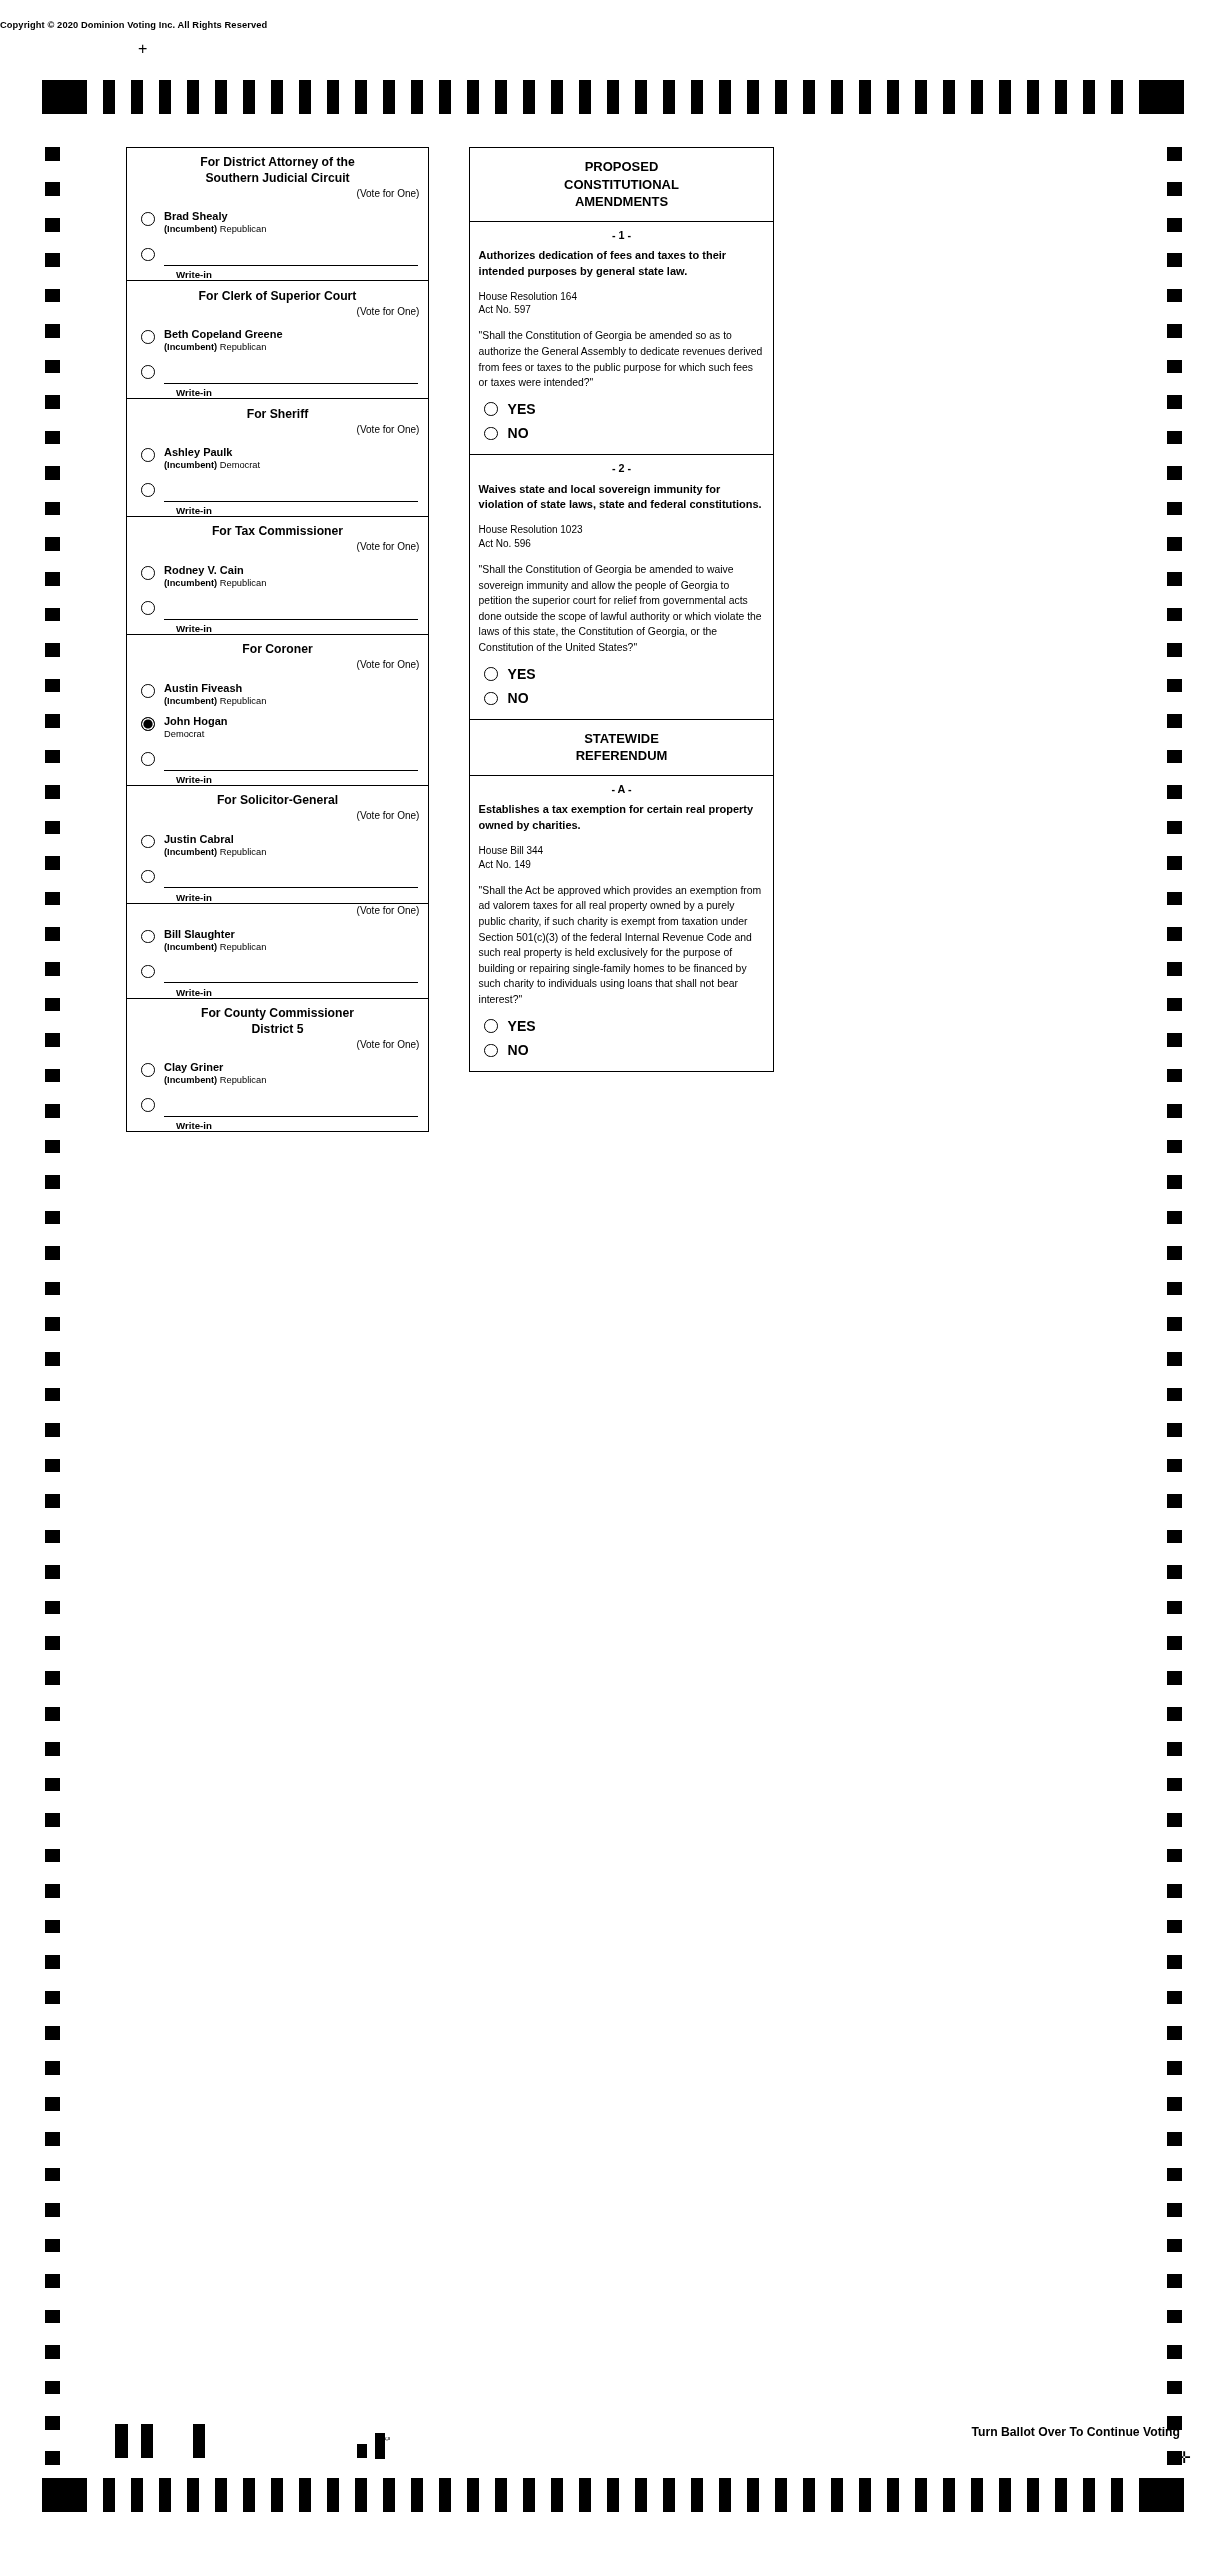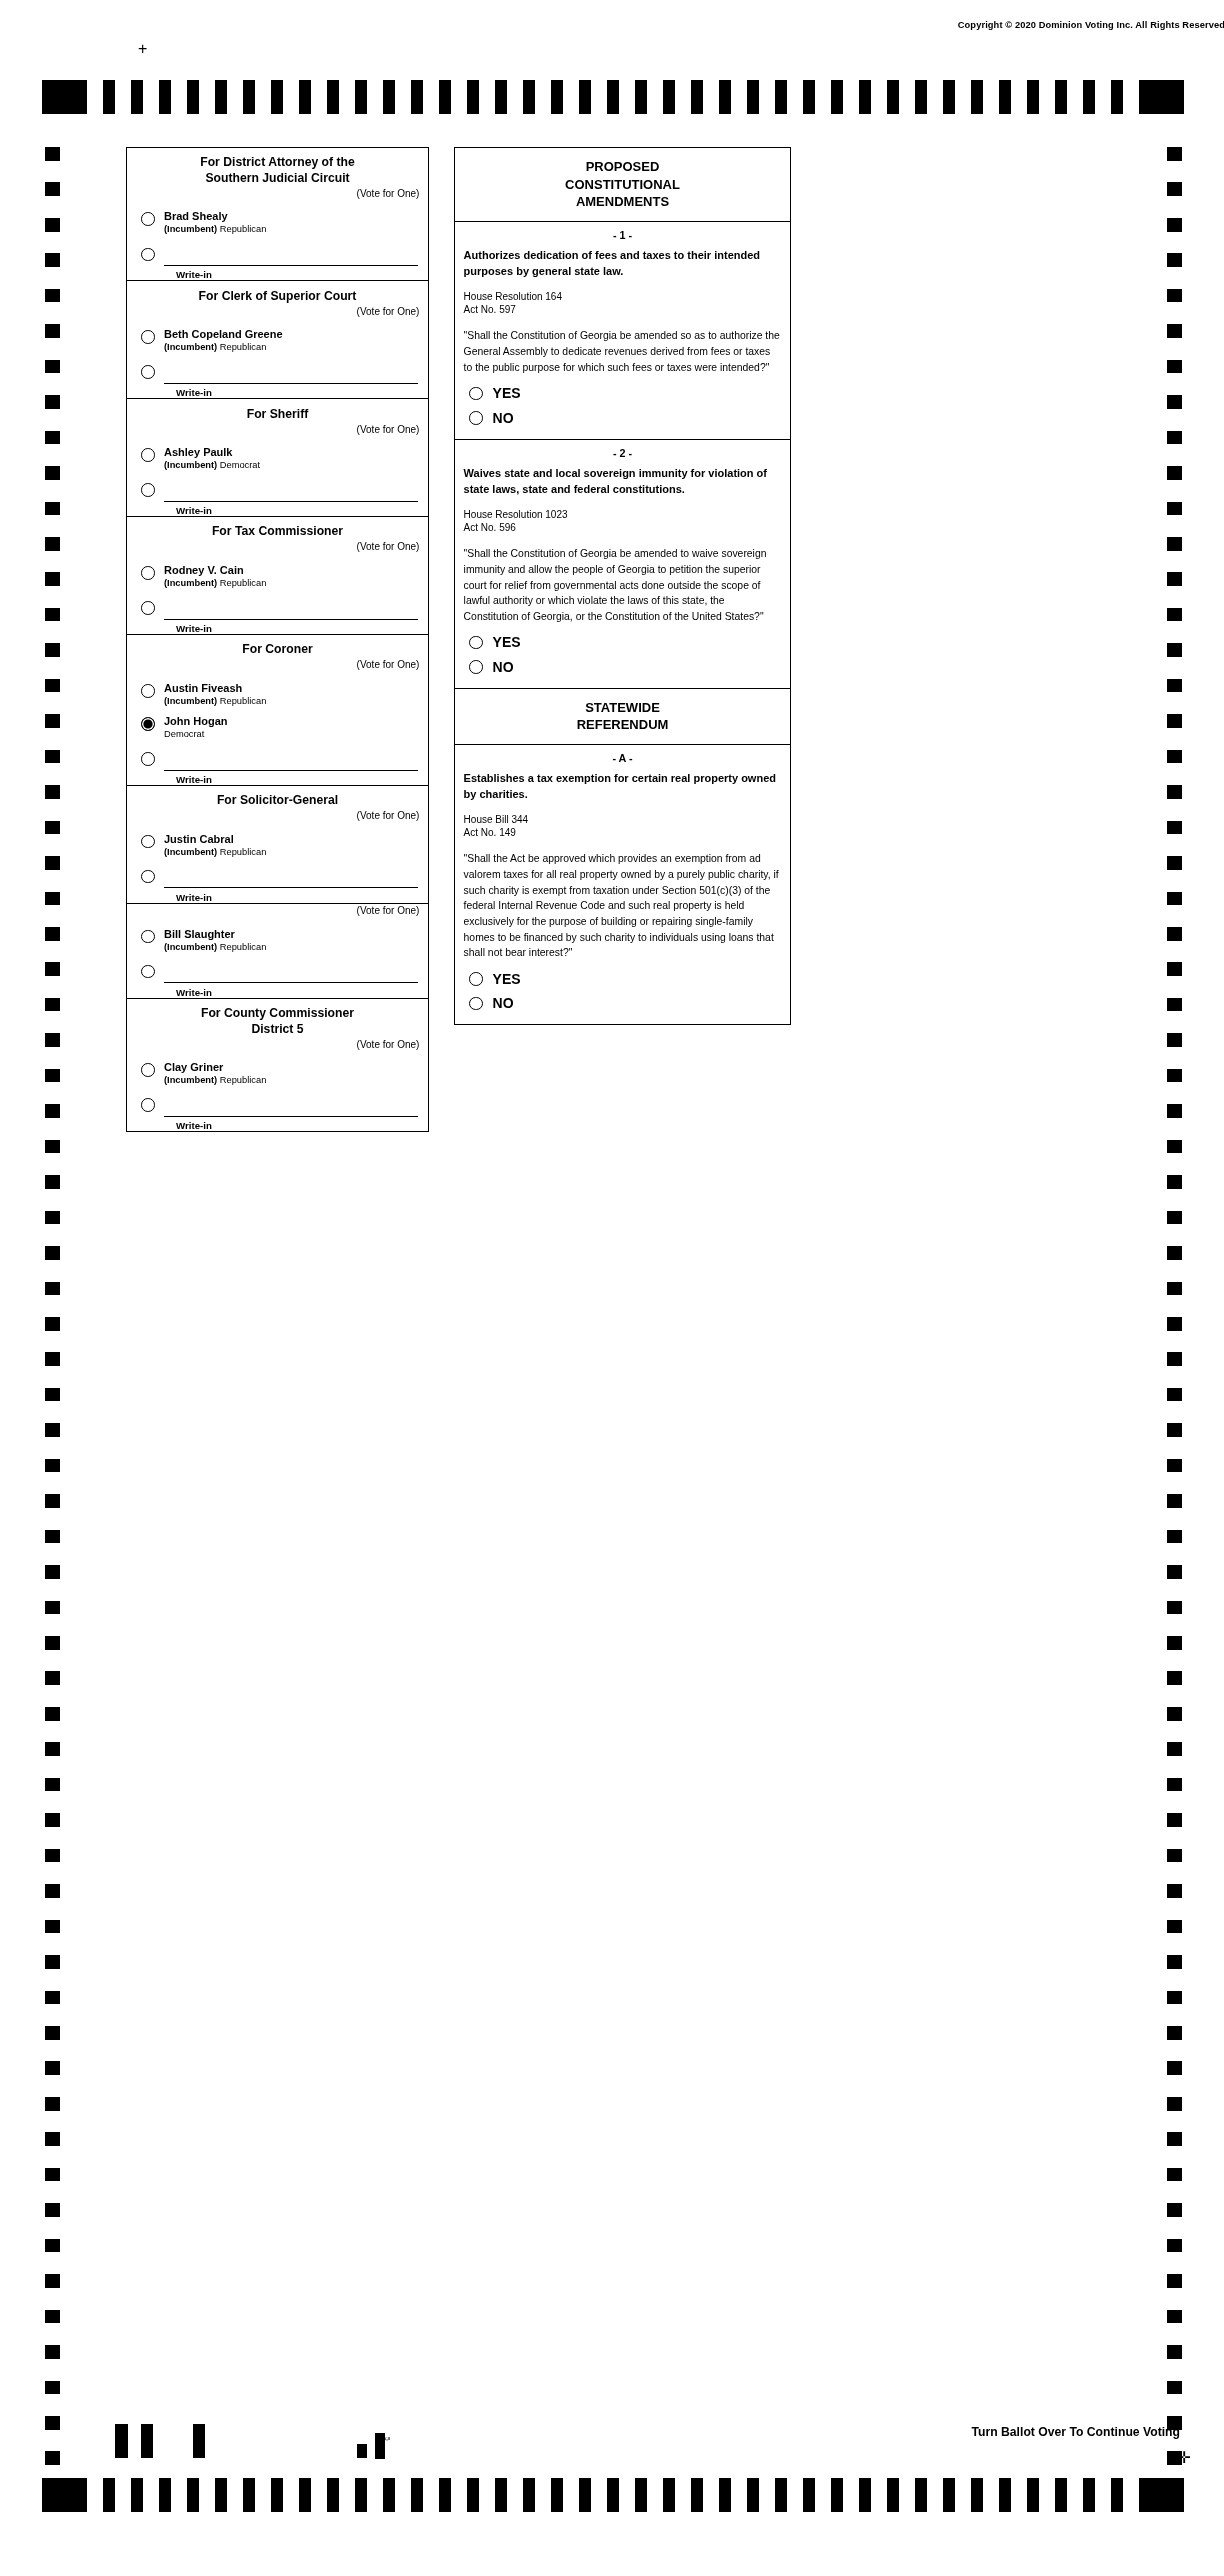--- a/index.html
+++ b/index.html
@@ -15,21 +15,21 @@
     color: #000000;
     overflow: hidden;
   }
 
   
   .copyright {
     position: absolute;
     top: 20px;
     left: 0;
     width: 100%;
-    text-align: right;
+    text-align: left;
     font-size: 9.3px;
     font-weight: bold;
     letter-spacing: 0.1px;
   }
 
   .plus-mark {
     position: absolute;
     left: 138px;
     top: 45px;
     font-size: 16px;
@@ -114,23 +114,23 @@
   .col-left {
     position: absolute;
     left: 0;
     top: 0;
     width: 303px;
     border: 1.4px solid #000;
     box-sizing: border-box;
   }
   .col-right {
     position: absolute;
-    left: 328px;
+    left: 343px;
     top: 0;
-    width: 337px;
+    width: 305px;
     border: 1.4px solid #000;
     border-left: 0.7px solid #000;
     box-sizing: border-box;
   }
 
   .contest {
     border-bottom: 1.4px solid #000;
     padding: 0;
   }
   .contest:last-child { border-bottom: none; }

